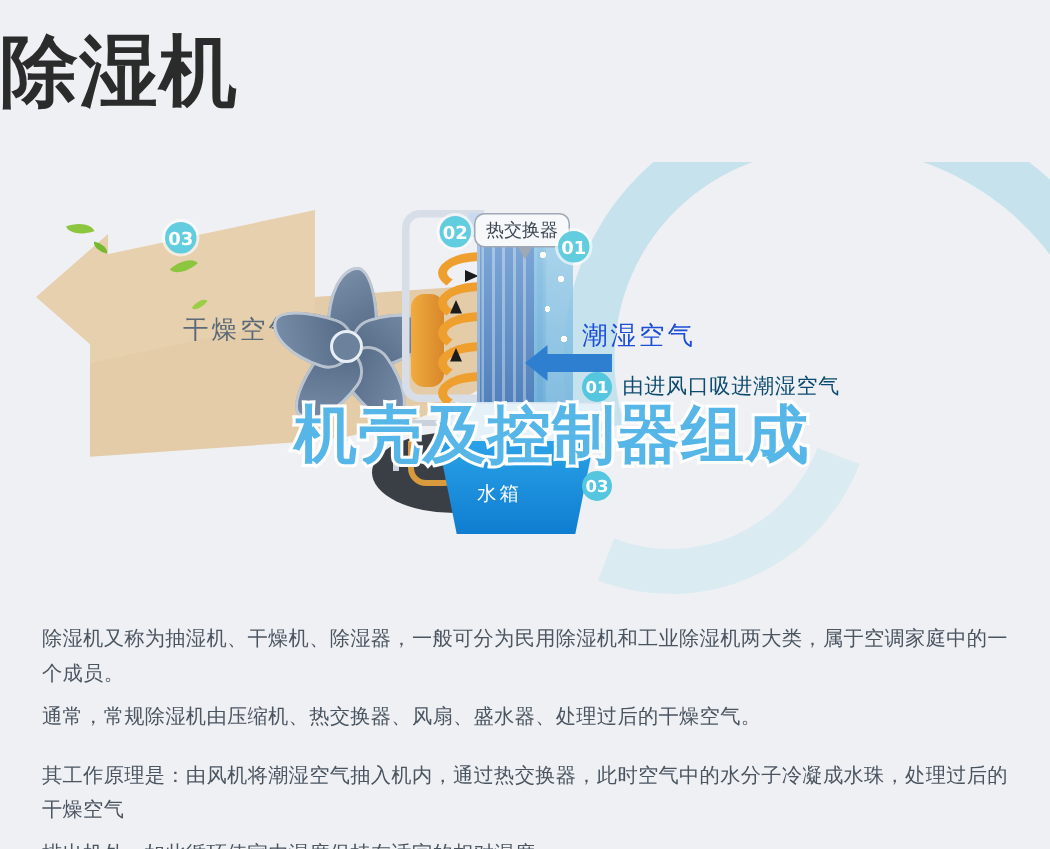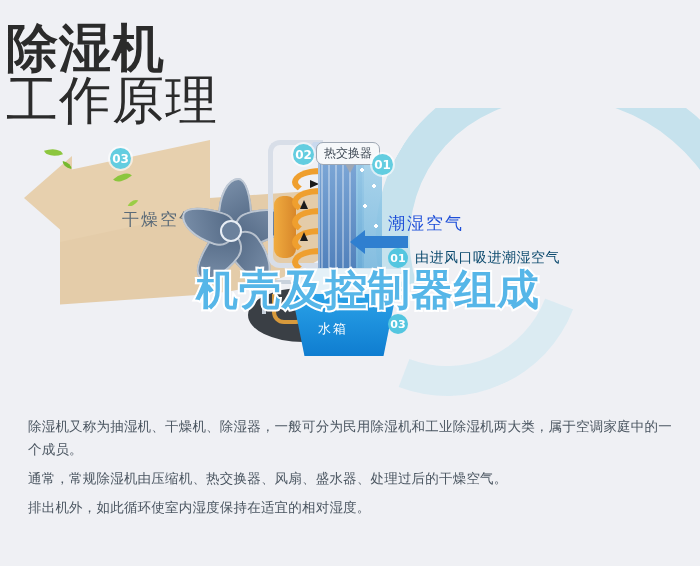--- a/index.html
+++ b/index.html
@@ -270,21 +270,20 @@
     font-family:"DejaVu Sans",sans-serif;
     letter-spacing:.2px;
   }
   .copy .gap{margin-top:16px;}
 </style>
 </head>
 <body>
 
 <div class="title-wrap">
   <span class="title-a">除湿机</span>
-  <span class="title-b">工作原理</span>
 </div>
 
 <div class="stage">
 
   <div class="swoosh"></div>
   <div class="swoosh2"></div>
 
   <div class="tan-band"></div>
   <div class="tan-band2"></div>
   <div class="tan-head"></div>
@@ -357,14 +356,15 @@
     </div>
   </div>
 
 </div>
 
 <div class="watermark">机壳及控制器组成</div>
 
 <div class="copy">
   <p>除湿机又称为抽湿机、干燥机、除湿器，一般可分为民用除湿机和工业除湿机两大类，属于空调家庭中的一个成员。</p>
   <p>通常，常规除湿机由压缩机、热交换器、风扇、盛水器、处理过后的干燥空气。</p>
+  <p class="gap">其工作原理是：由风机将潮湿空气抽入机内，通过热交换器，此时空气中的水分子冷凝成水珠，处理过后的干燥空气</p>
   <p>排出机外，如此循环使室内湿度保持在适宜的相对湿度。</p>
 </div>
 
 </body></html>

